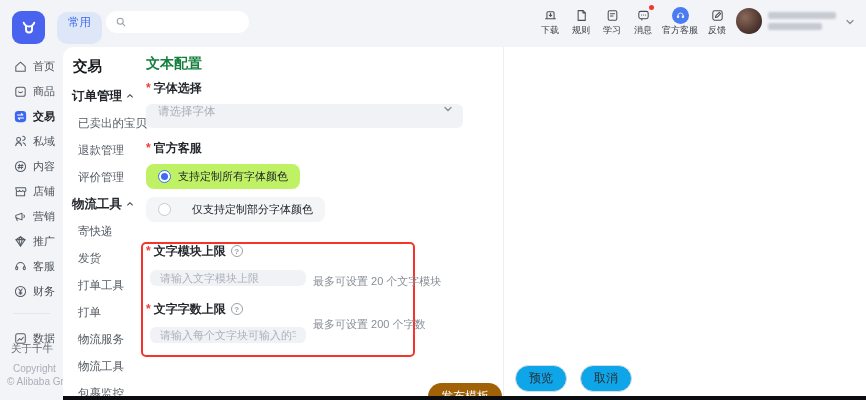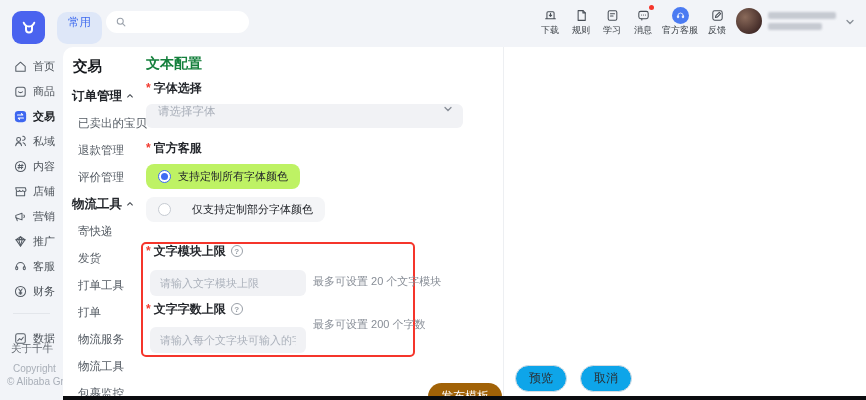--- a/index.html
+++ b/index.html
@@ -116,21 +116,21 @@
     display:flex; align-items:center; justify-content:center;
   }
   .radio-dot.on { border:1.3px solid #3D6BF3; }
   .radio-dot.on::after { content:""; width:7px; height:7px; border-radius:50%; background:#3D6BF3; }
   .radio-dot.off { border:1px solid #C6CBD2; }
   .red-box {
     position:absolute; left:78px; top:195px; width:274px; height:115px;
     border:2px solid #F5352B; border-radius:5px; pointer-events:none;
   }
   .fld-input {
-    position:absolute; left:87px; width:156px; height:26px;
+    position:absolute; left:87px; width:156px; height:16px;
     background:#F1F2F5; border:none; border-radius:6px; outline:none;
     padding:0 10px; font-size:11px; color:#43474D; font-family:inherit;
   }
   .fld-input::placeholder { color:#ABB1BB; }
   .fld-hint { position:absolute; left:250px; height:22px; line-height:22px; font-size:11px; color:#878D96; white-space:nowrap; }
   .vdivider { position:absolute; left:440px; top:0; bottom:4px; width:1px; background:#EDEFF2; }
   .footer { position:absolute; left:365px; top:318px; display:flex; gap:13px; }
   .btn { height:27px; border-radius:14px; font-size:12px; display:flex; align-items:center; padding:0 13px; cursor:pointer; font-family:inherit; }
   .btn-primary { background:#a16207; color:#FFFFFF; border:none;margin-top:18px; }
   .btn-plain { background:#0ea5e9; color:#2A2E33; border:1px solid #D8DCE2; }

